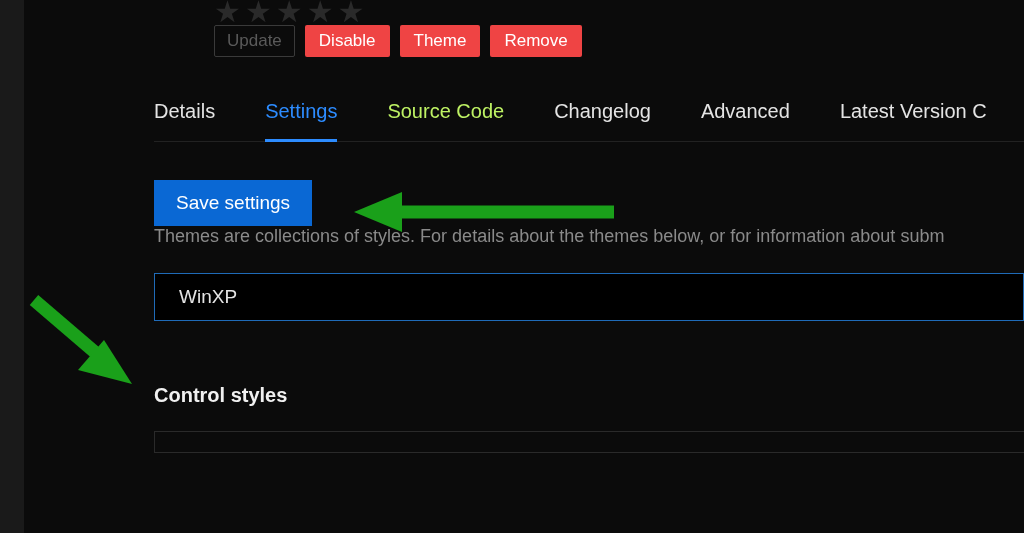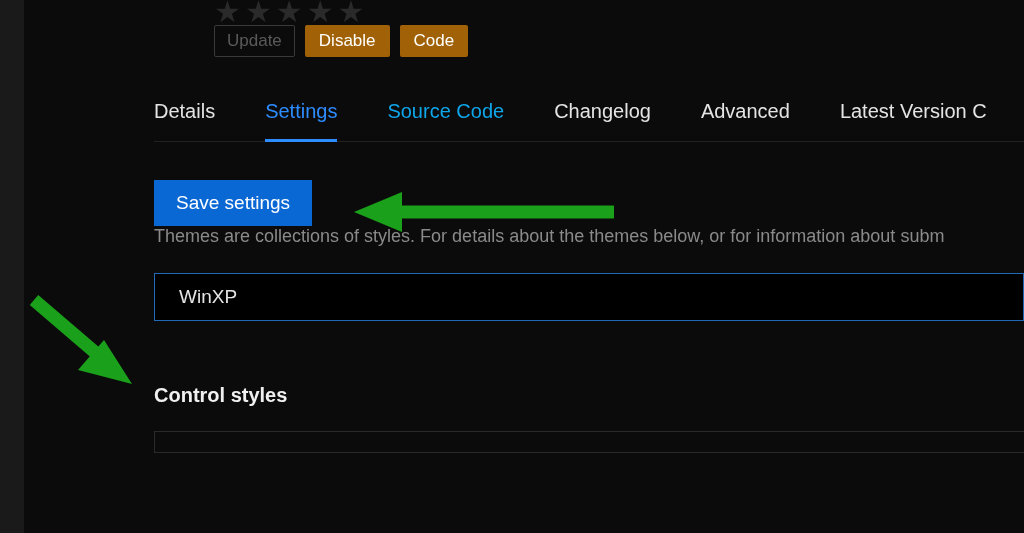--- a/index.html
+++ b/index.html
@@ -44,21 +44,21 @@
     align-items: center;
     justify-content: space-between;
   }
   .btn {
     padding: 6px 14px;
     font-size: 17px;
     border: none;
     border-radius: 2px;
     cursor: pointer;
     color: #fff;
-    background: #a16207;
+    background: #ef4444;
   }
   .btn-ghost {
     background: transparent;
     color: #5a5a5a;
     border: 1px solid #3a3a3a;
     padding: 5px 12px;
   }
   
   .tabs {
     position: absolute;
@@ -74,21 +74,21 @@
   }
   .tab {
     cursor: pointer;
     white-space: nowrap;
   }
   .tab.active {
     color: #2d8cff;
     position: relative;
   }
   .tab.disabled {
-    color: #0ea5e9;
+    color: #bef264;
   }
   .tab.active::after {
     content: "";
     position: absolute;
     left: 0; right: 0;
     bottom: -19px;
     height: 3px;
     background: #2d8cff;
   }
   
@@ -157,21 +157,22 @@
 
 <div class="sidebar"></div>
 
 <div class="main">
 
   <div class="stars">★★★★★</div>
 
   <div class="actions">
     <button class="btn btn-ghost">Update</button>
     <button class="btn">Disable</button>
-    <button class="btn">Code</button>
+    <button class="btn">Theme</button>
+    <button class="btn">Remove</button>
   </div>
 
   <div class="tabs">
     <span class="tab">Details</span>
     <span class="tab active">Settings</span>
     <span class="tab disabled">Source Code</span>
     <span class="tab">Changelog</span>
     <span class="tab">Advanced</span>
     <span class="tab">Latest Version C</span>
   </div>

